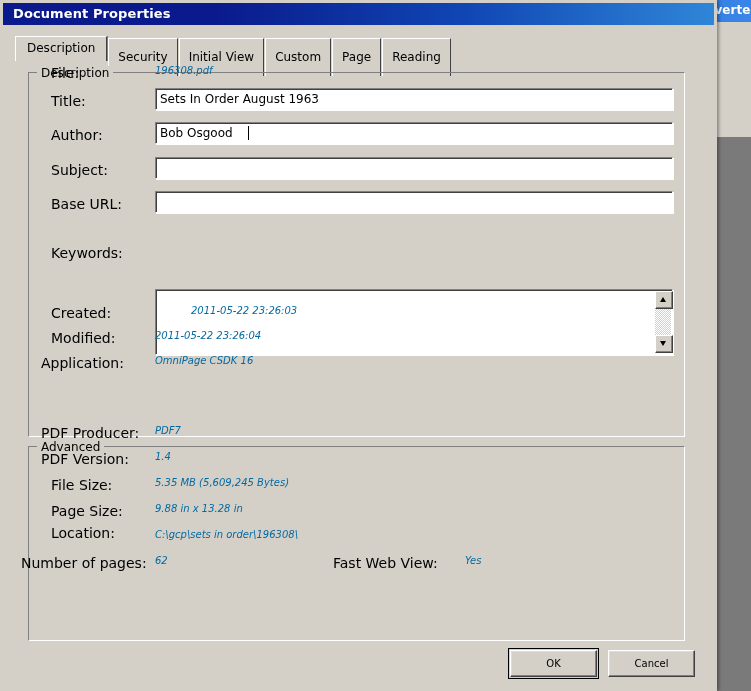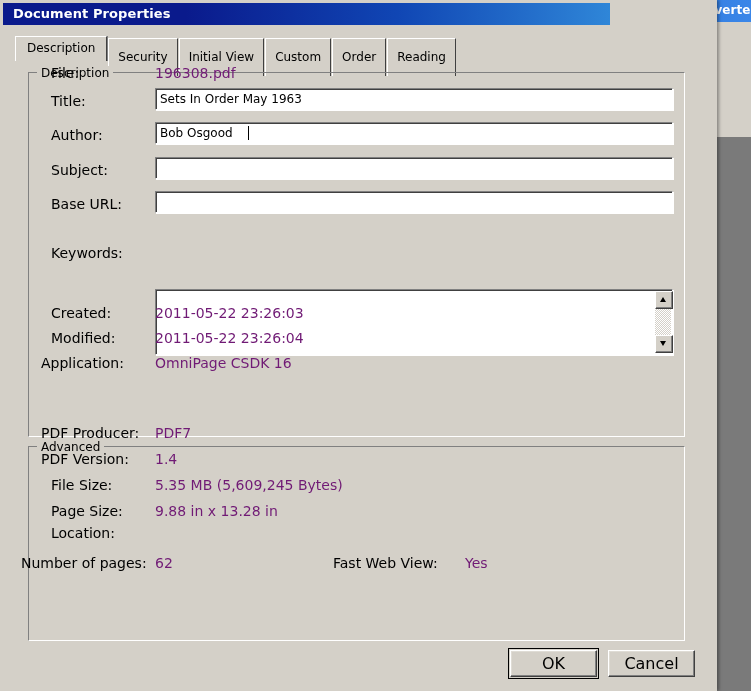--- a/index.html
+++ b/index.html
@@ -29,21 +29,21 @@
   }
 
   
   #dialog{
     position:absolute;left:0;top:0;width:717px;height:691px;
     background:#d4d0c8;
     border-left:none;border-top:none;
     box-shadow:2px 0 3px rgba(0,0,0,.35);
   }
   #dlg-titlebar{
-    position:absolute;left:3px;top:3px;width:607px;height:22px;
+    position:absolute;left:3px;top:3px;width:711px;height:22px;
     background:linear-gradient(to right,#0a1a8c 0%,#0a1a8c 30%,#1046b4 65%,#2f86d8 100%);
   }
   #dlg-title{
     position:absolute;left:10px;top:3px;color:#fff;font-weight:bold;font-size:13px;
     letter-spacing:.1px;
   }
   #dlg-body{
     position:absolute;left:3px;top:25px;width:711px;height:663px;background:#d4d0c8;
   }
 
@@ -71,21 +71,21 @@
   }
   .group-label{
     position:absolute;top:-7px;left:8px;background:#d4d0c8;padding:0 4px;font-size:12px;
   }
   #grp-description{left:25px;top:47px;width:655px;height:363px;}
   #grp-advanced{left:25px;top:421px;width:655px;height:193px;}
 
   .row-label{
     position:absolute;text-align:left;font-size:14px;color:#000;white-space:nowrap;
   }
-  .row-value{position:absolute;font-size:14px;color:#701a75;white-space:nowrap;}
+  .row-value{position:absolute;font-size:10px;color:#0369a1;white-space:nowrap;font-style:italic;}
 
   .tfield{
     position:absolute;background:#fff;
     border:1px solid #808080;border-right-color:#fff;border-bottom-color:#fff;
     box-shadow:inset 1px 1px 0 #404040, 1px 1px 0 #fff;
     font-size:12px;
   }
   .tfield .txt{position:absolute;left:4px;top:3px;color:#000;white-space:nowrap;}
   .caret{
     position:absolute;top:3px;width:1px;height:14px;background:#000;
@@ -104,21 +104,21 @@
     border:1px solid #fff;border-right-color:#404040;border-bottom-color:#404040;
     box-shadow:inset -1px -1px 0 #808080;
   }
   .sbtn.up{top:0;} .sbtn.dn{bottom:0;}
   .arr{position:absolute;left:4px;width:0;height:0;border-left:3.5px solid transparent;border-right:3.5px solid transparent;}
   .arr.u{top:5px;border-bottom:5px solid #000;}
   .arr.d{top:5px;border-top:5px solid #000;}
 
   
   .btn{
-    position:absolute;height:25px;background:#d4d0c8;font-size:16px;color:#000;
+    position:absolute;height:25px;background:#d4d0c8;font-size:10px;color:#000;
     border:1px solid #fff;border-right-color:#404040;border-bottom-color:#404040;
     box-shadow:inset -1px -1px 0 #808080, inset 1px 1px 0 #dfdcd5;
     display:flex;align-items:center;justify-content:center;cursor:default;
   }
   .btn.default{outline:1px solid #000;outline-offset:1px;}
   #btn-ok{left:510px;top:650px;width:85px;}
   #btn-cancel{left:608px;top:650px;width:85px;}
 </style>
 </head>
 <body>
@@ -147,34 +147,34 @@
     <span id="dlg-title">Document Properties</span>
   </div>
 
   <div id="dlg-body">
 
     <div id="tabstrip">
       <div class="tab sel">Description</div>
       <div class="tab">Security</div>
       <div class="tab">Initial View</div>
       <div class="tab">Custom</div>
-      <div class="tab">Order</div>
+      <div class="tab">Page</div>
       <div class="tab">Reading</div>
     </div>
 
     <div class="group" id="grp-description">
       <span class="group-label">Description</span>
     </div>
 
     <span class="row-label" style="left:48px;top:40px;width:100px;">File:</span>
     <span class="row-value" style="left:152px;top:40px;">196308.pdf</span>
 
     <span class="row-label" style="left:48px;top:68px;width:100px;">Title:</span>
     <div class="tfield" style="left:152px;top:63px;width:516px;height:20px;">
-      <span class="txt">Sets In Order May 1963</span>
+      <span class="txt">Sets In Order August 1963</span>
     </div>
 
     <span class="row-label" style="left:48px;top:102px;width:100px;">Author:</span>
     <div class="tfield" style="left:152px;top:97px;width:516px;height:20px;">
       <span class="txt">Bob Osgood </span>
       <span class="caret" style="left:92px;"></span>
     </div>
 
     <span class="row-label" style="left:48px;top:137px;width:100px;">Subject:</span>
     <div class="tfield" style="left:152px;top:132px;width:516px;height:20px;">
@@ -193,21 +193,21 @@
         <div class="sbtn up">
             <span class="arr u"></span>
           </div>
         <div class="sbtn dn">
             <span class="arr d"></span>
           </div>
       </div>
     </div>
 
     <span class="row-label" style="left:48px;top:280px;width:100px;">Created:</span>
-    <span class="row-value" style="left:152px;top:280px;">2011-05-22 23:26:03</span>
+    <span class="row-value" style="left:152px;top:280px;padding-left:36px;">2011-05-22 23:26:03</span>
 
     <span class="row-label" style="left:48px;top:305px;width:100px;">Modified:</span>
     <span class="row-value" style="left:152px;top:305px;">2011-05-22 23:26:04</span>
 
     <span class="row-label" style="left:38px;top:330px;width:110px;">Application:</span>
     <span class="row-value" style="left:152px;top:330px;">OmniPage CSDK 16</span>
 
     <div class="group" id="grp-advanced">
       <span class="group-label">Advanced</span>
     </div>
@@ -218,20 +218,21 @@
     <span class="row-label" style="left:38px;top:426px;width:110px;">PDF Version:</span>
     <span class="row-value" style="left:152px;top:426px;">1.4</span>
 
     <span class="row-label" style="left:48px;top:452px;width:100px;">File Size:</span>
     <span class="row-value" style="left:152px;top:452px;text-align:right;">5.35 MB (5,609,245 Bytes)</span>
 
     <span class="row-label" style="left:48px;top:478px;width:100px;">Page Size:</span>
     <span class="row-value" style="left:152px;top:478px;">9.88 in x 13.28 in</span>
 
     <span class="row-label" style="left:48px;top:500px;width:100px;">Location:</span>
+    <span class="row-value" style="left:152px;top:504px;">C:\gcp\sets in order\196308\</span>
 
     <span class="row-label" style="left:18px;top:530px;width:130px;">Number of pages:</span>
     <span class="row-value" style="left:152px;top:530px;">62</span>
 
     <span class="row-label" style="left:330px;top:530px;width:120px;">Fast Web View:</span>
     <span class="row-value" style="left:462px;top:530px;text-align:right;">Yes</span>
 
   </div>
 
   <div class="btn default" id="btn-ok">OK</div>

